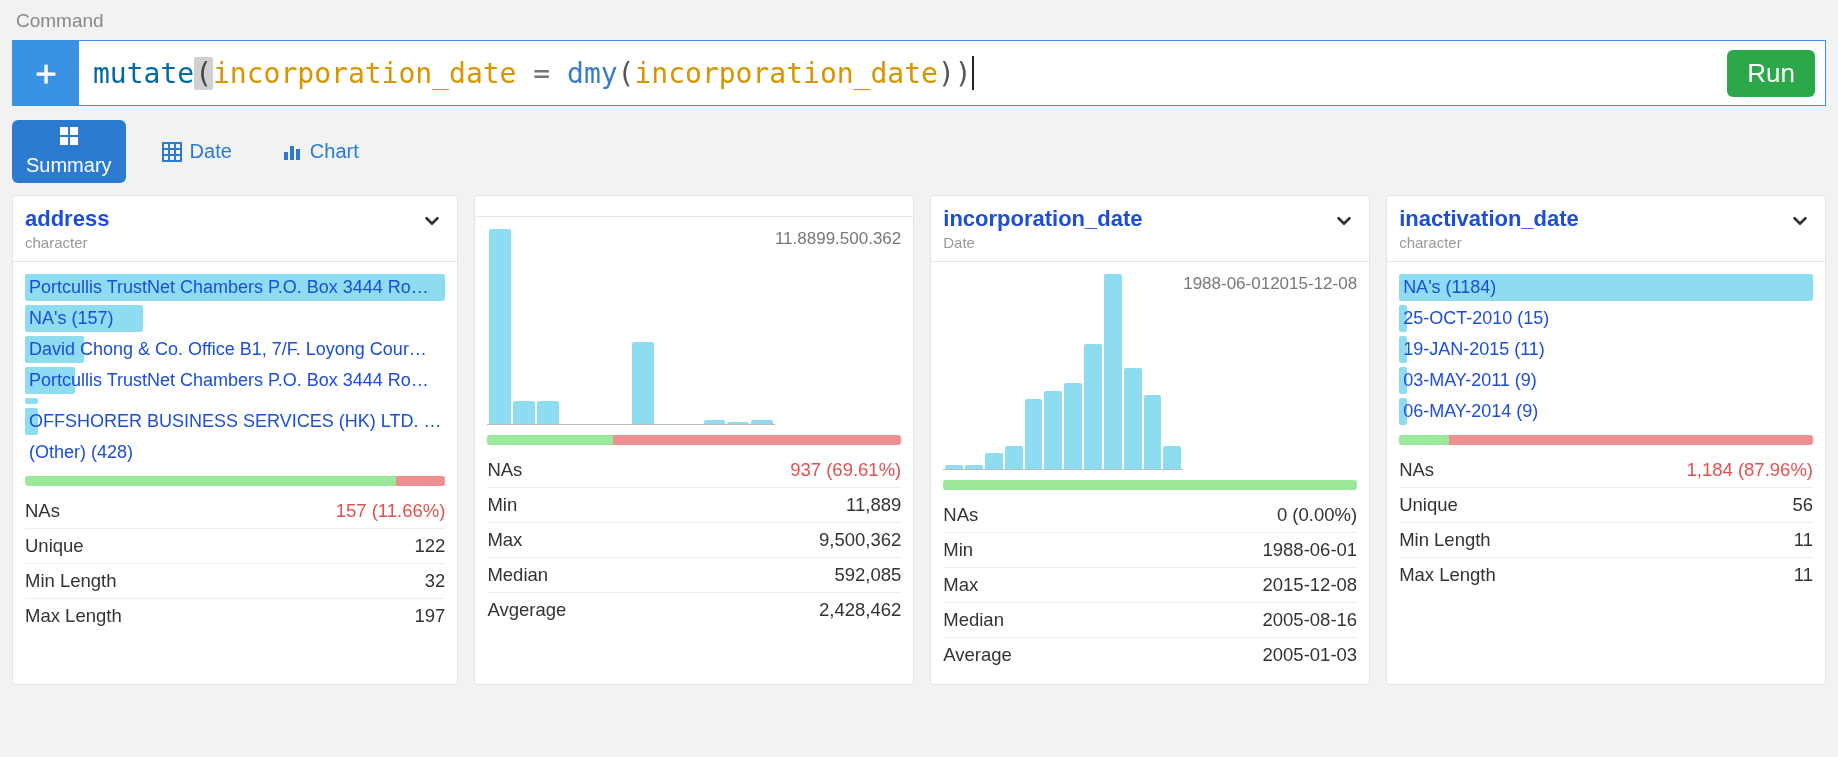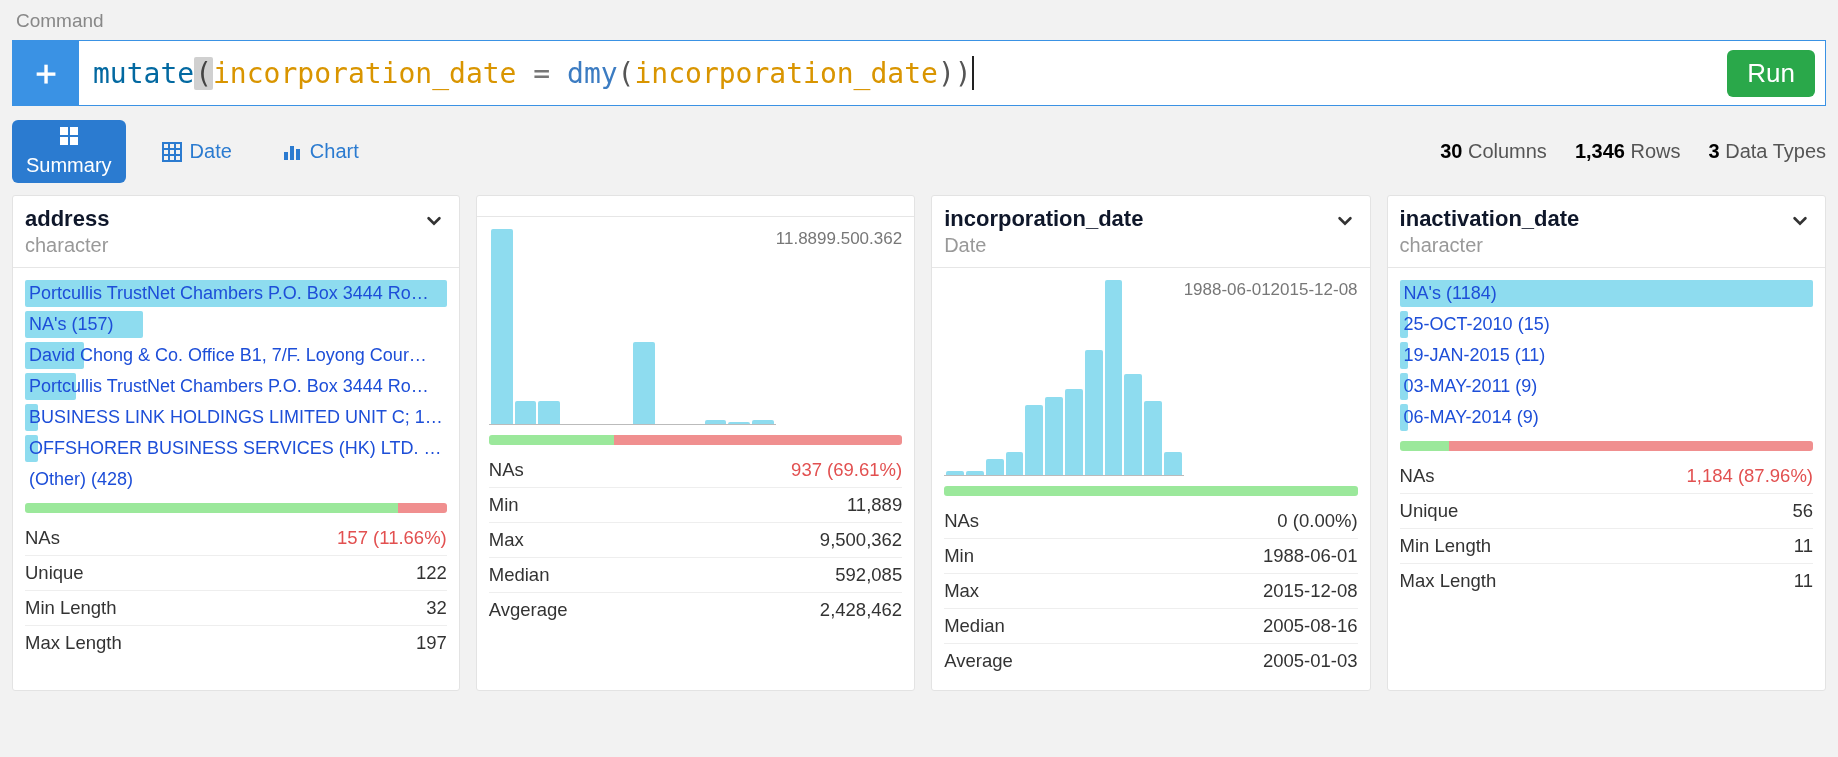--- a/index.html
+++ b/index.html
@@ -111,24 +111,24 @@
   flex-direction: column;
 }
 .card-head {
   display:flex;
   align-items:flex-start;
   justify-content:space-between;
 }
 .card-title {
   font-size: 22px;
   font-weight: 700;
-  color: #0f172a;
+  color: #1d4ed8;
 }
 .card-type {
-  font-size: 20px;
+  font-size: 15px;
   color: #999;
   margin-top:2px;
 }
 .chev-btn {
   cursor:pointer;
   color:#333;
   font-size:22px;
   padding:4px;
 }
 .card-hr {
@@ -237,45 +237,40 @@
     <div class="tab">
       <span class="ico">
         <svg width="20" height="20" viewBox="0 0 20 20">
             <rect x="2" y="10" width="4" height="8" fill="#2b7bd0"></rect>
             <rect x="8" y="4" width="4" height="14" fill="#2b7bd0"></rect>
             <rect x="14" y="7" width="4" height="11" fill="#2b7bd0"></rect>
           </svg>
       </span>
       <span>Chart</span>
     </div>
-    <div class="meta-right">
-      <span><b>30</b><span> Columns</span></span>
-      <span><b>1,346</b><span> Rows</span></span>
-      <span><b>3</b><span> Data Types</span></span>
-    </div>
   </div>
 
   <div class="cards" id="cards">
       <div class="card">
         <div class="card-head">
           <div>
             <div class="card-title">address</div>
             <div class="card-type">character</div>
           </div>
           <div class="chev-btn"><span><svg width="18" height="18" viewBox="0 0 20 20">
                 <path d="M4 7l6 6 6-6" fill="none" stroke="#333" stroke-width="3" stroke-linecap="round"></path>
               </svg></span></div>
         </div>
         <hr class="card-hr">
         <div class="freq-list">
           <div class="freq-item"><div class="bar" style="width: 100%;"></div><span>Portcullis TrustNet Chambers P.O. Box 3444 Ro…</span></div>
           <div class="freq-item"><div class="bar" style="width: 28%;"></div><span>NA's (157)</span></div>
           <div class="freq-item"><div class="bar" style="width: 14%;"></div><span>David Chong &amp; Co. Office B1, 7/F. Loyong Cour…</span></div>
           <div class="freq-item"><div class="bar" style="width: 12%;"></div><span>Portcullis TrustNet Chambers P.O. Box 3444 Ro…</span></div>
-          <div class="freq-item"><div class="bar" style="width: 3%;"></div><span>BUSINESS LINK HOLDINGS LIMITED UNIT C; 1…</span></div>
+          <div class="freq-item"><div class="bar" style="width: 3%;"></div></div>
           <div class="freq-item"><div class="bar" style="width: 3%;"></div><span>OFFSHORER BUSINESS SERVICES (HK) LTD. …</span></div>
           <div class="freq-item"><div class="bar" style="width: 0%;"></div><span>(Other) (428)</span></div>
         </div>
         <div class="na-bar">
           <div class="seg-ok" style="width: 88.34%;"></div>
           <div class="seg-na" style="width: 11.66%;"></div>
         </div>
         <div class="stats-table">
           <div class="stats-row">
             <span>NAs</span>

